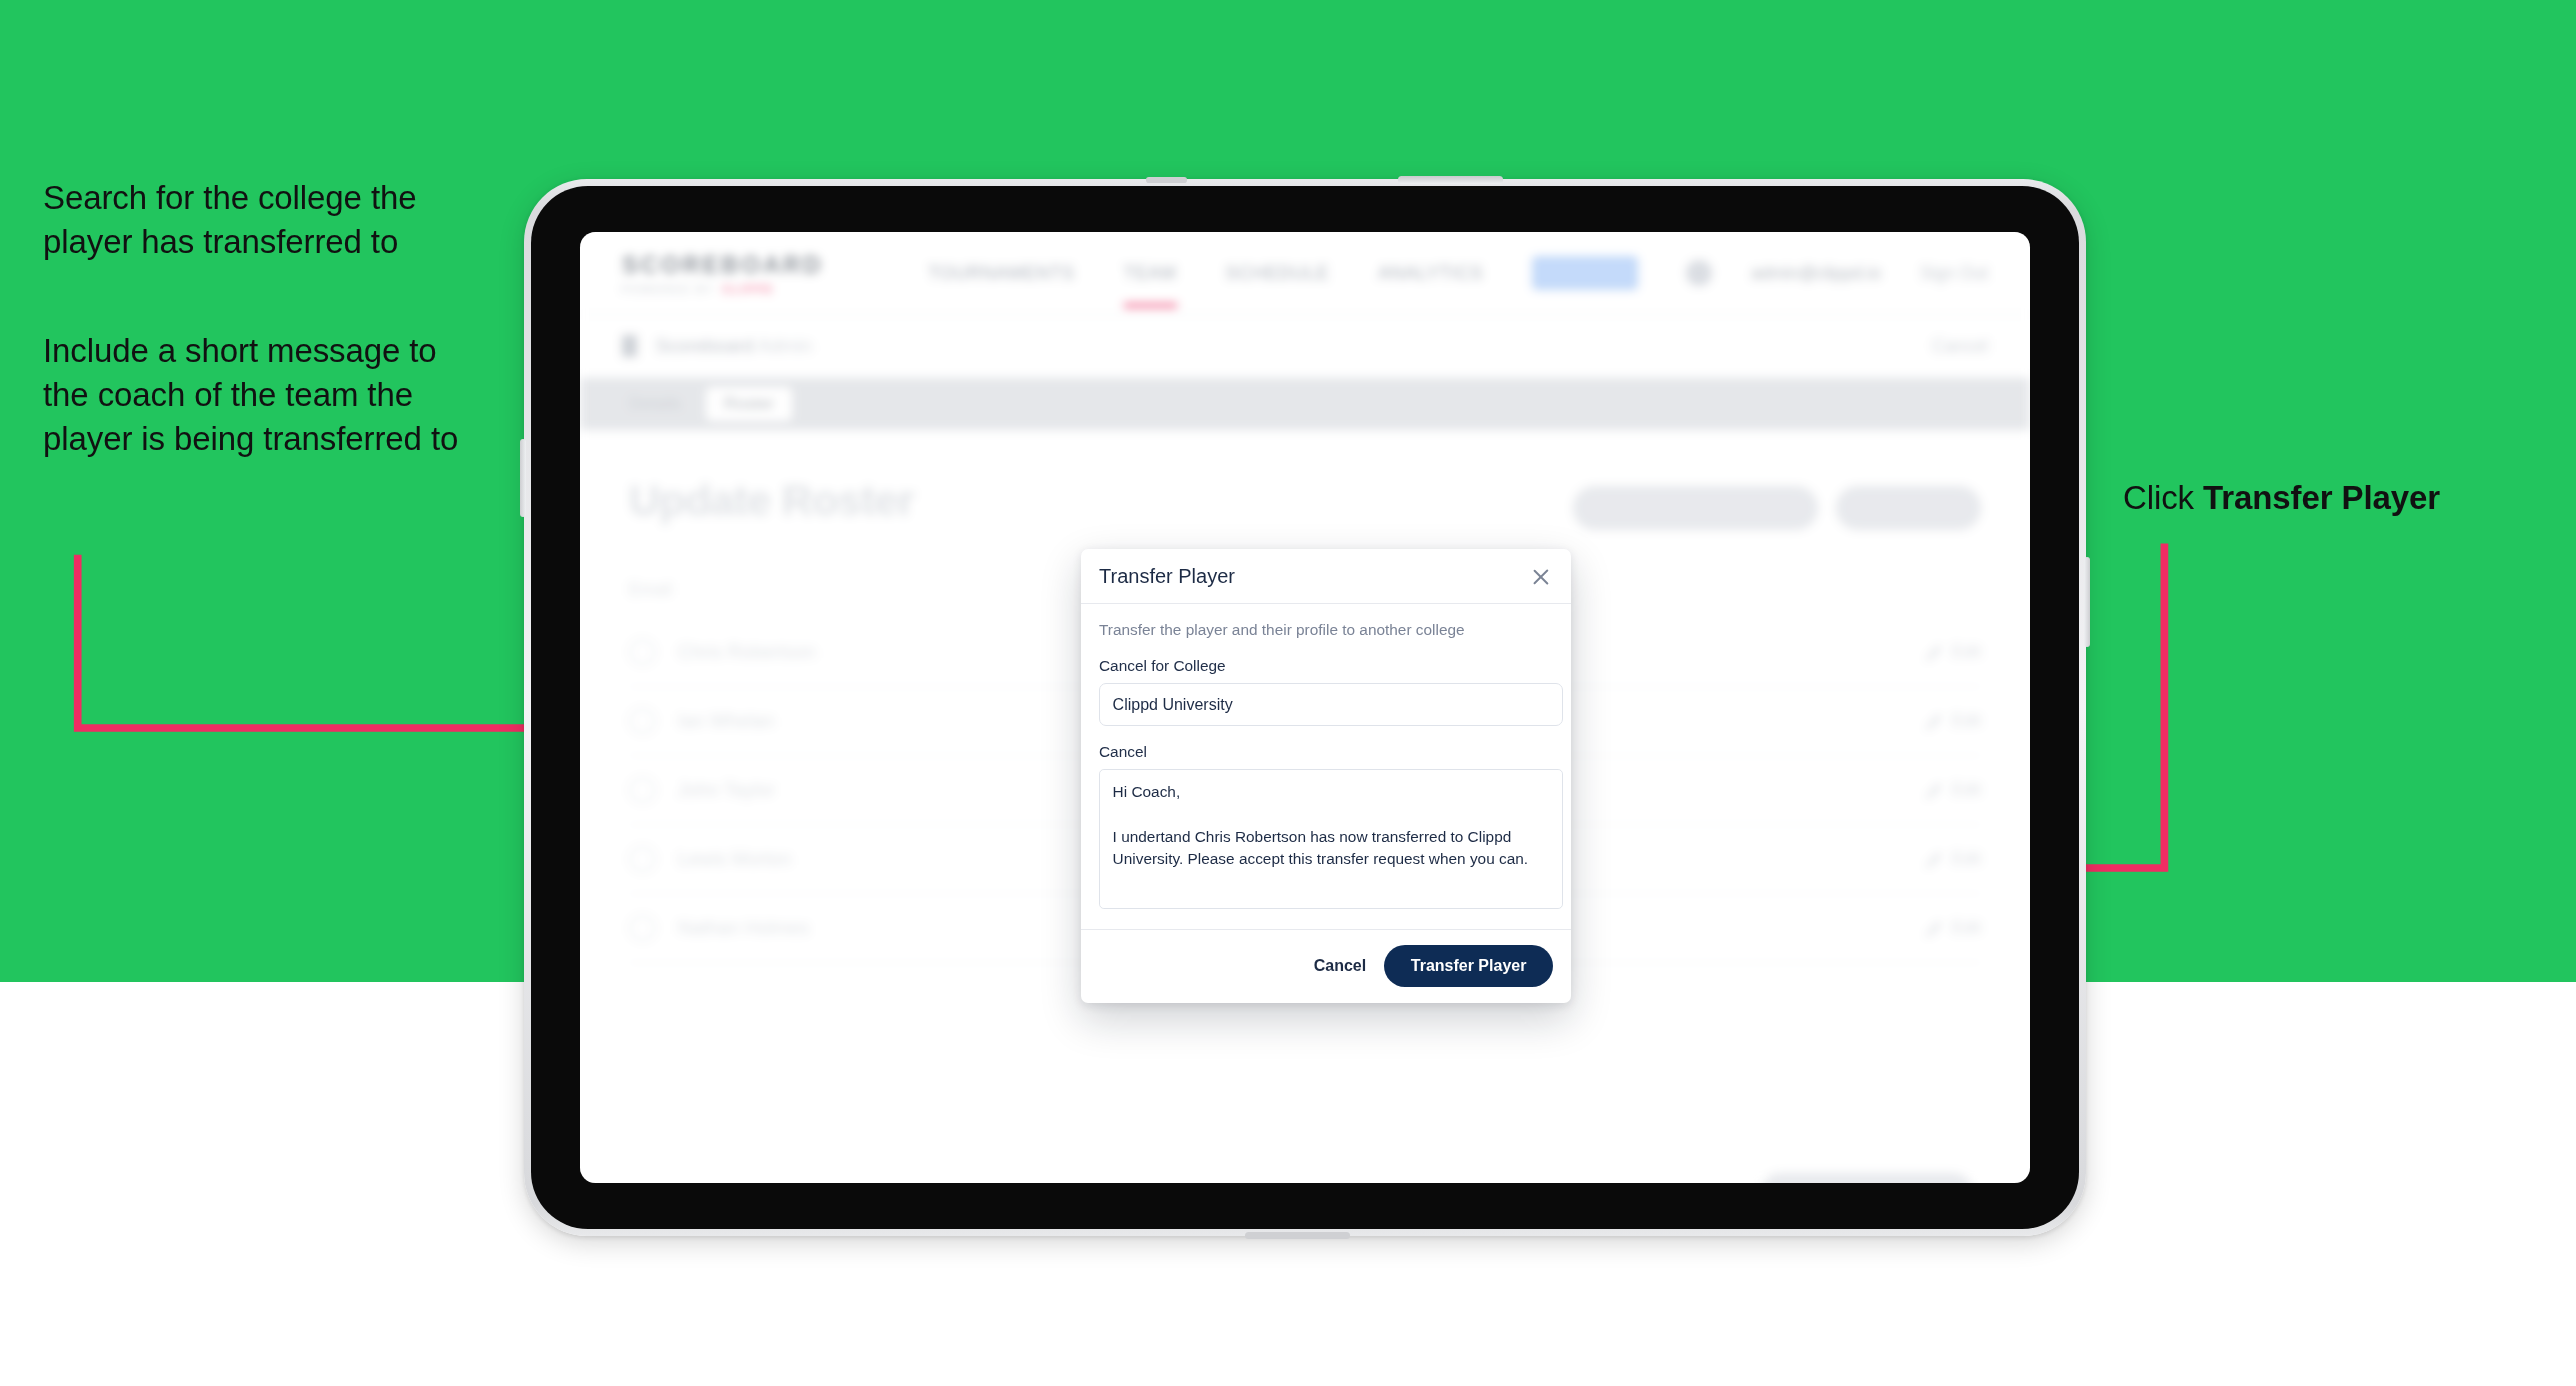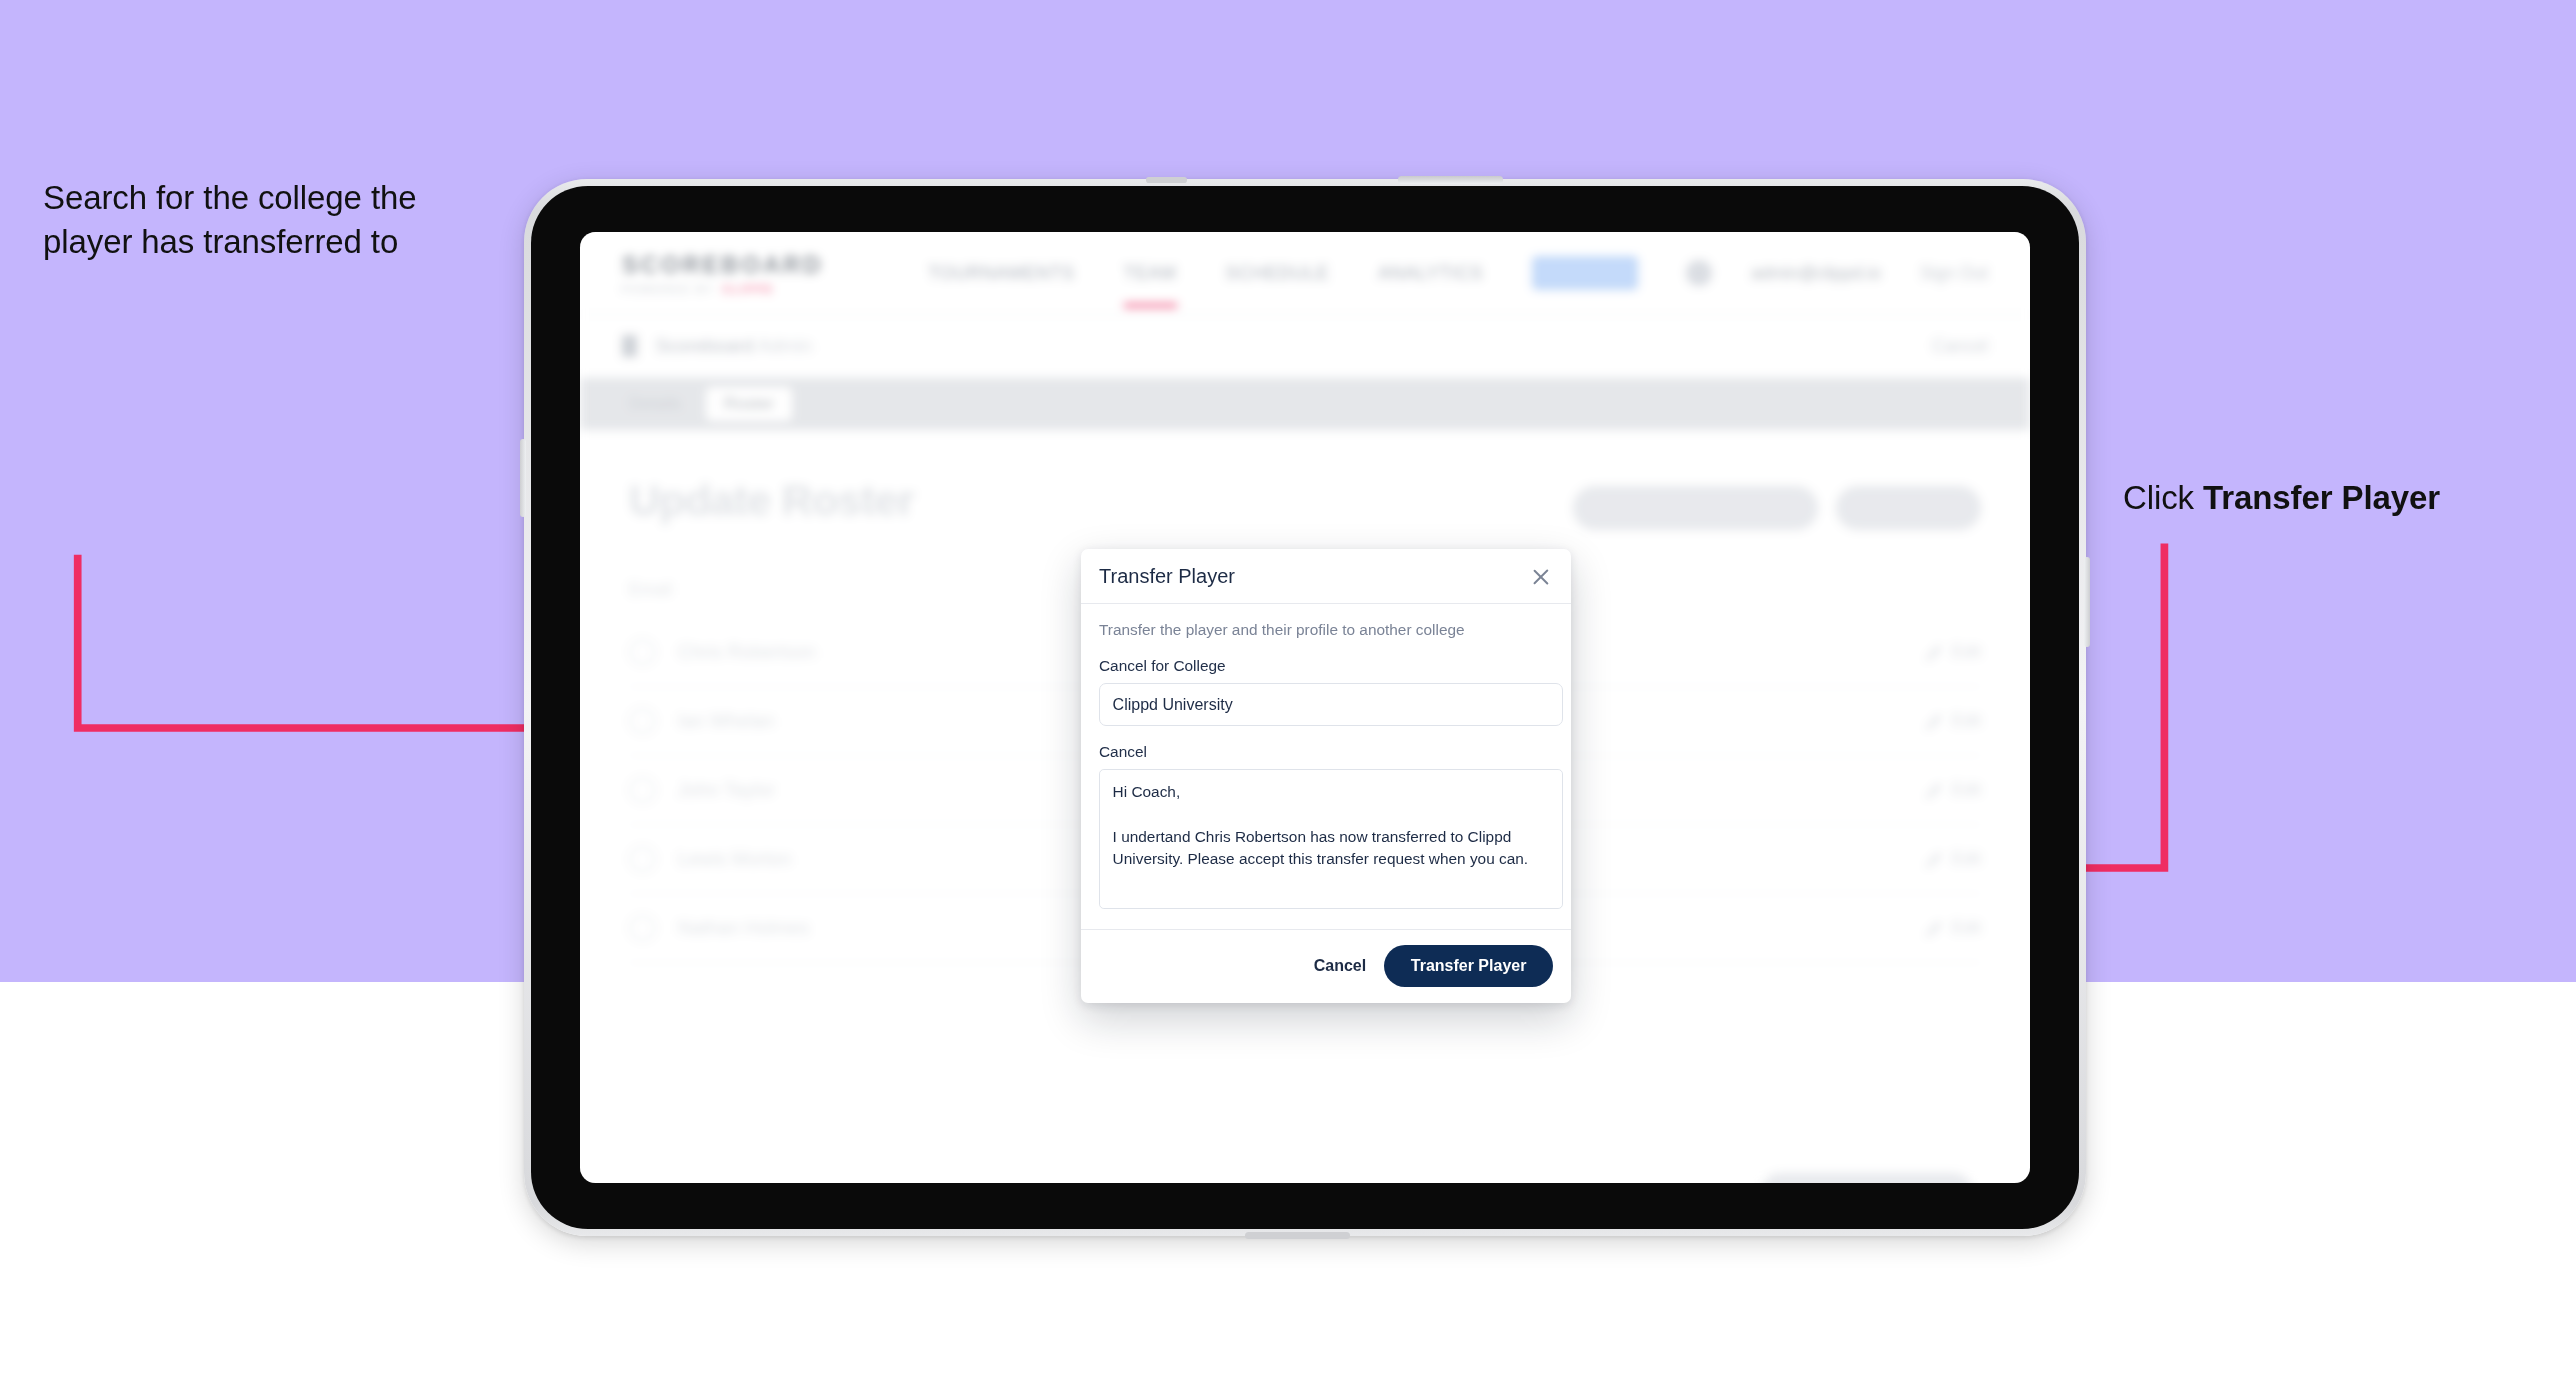--- a/index.html
+++ b/index.html
@@ -1,19 +1,19 @@
 <!DOCTYPE html>
 <html style="font-size:11.2px"><head>
 <meta charset="utf-8">
 <style>
   * { margin:0; padding:0; box-sizing:border-box; }
   html,body { width:2576px; height:1386px; background:#ffffff; overflow:hidden; }
   body { font-family:"Liberation Sans", sans-serif; -webkit-font-smoothing:antialiased; }
 
-  .stage { position:relative; width:2576px; height:982px; background:#c4b5fd; }
+  .stage { position:relative; width:2576px; height:982px; background:#22c55e; }
 
   
   .anno-text {
     position:absolute;
     font-size:33px;
     line-height:1.33;
     color:#111111;
     font-family:"Liberation Sans", sans-serif;
     letter-spacing:-0.1px;
   }
@@ -220,20 +220,21 @@
     font-size:16px; font-weight:bold; padding:12px 26.6px;
     font-family:"Liberation Sans", sans-serif;
   }
 </style>
 </head>
 <body>
 
 <div class="stage">
 
   <div class="anno-text" id="anno-left-1">Search for the college the player has transferred to</div>
+  <div class="anno-text" id="anno-left-2">Include a short message to the coach of the team the player is being transferred to</div>
 
   <div class="anno-text" id="anno-right-1"><span>Click </span><span class="anno-bold">Transfer Player</span></div>
 
   <svg class="arrow-svg" viewBox="0 0 3680 1980">
     <g fill="none" stroke="#ef2d63" stroke-width="11" stroke-linecap="square">
       <path d="M 111 798 L 111 1040 L 1448 1040"></path>
       <path d="M 1400 1000 L 1450 1040 L 1400 1080" stroke-linecap="round" stroke-linejoin="round"></path>
       <path d="M 3092 782 L 3092 1240 L 2254 1240"></path>
       <path d="M 2298 1200 L 2252 1240 L 2298 1280" stroke-linecap="round" stroke-linejoin="round"></path>
     </g>

